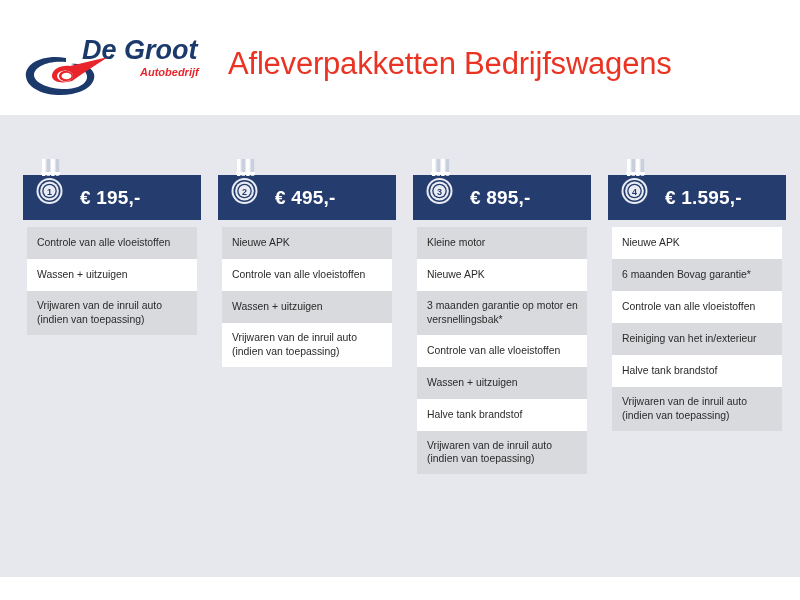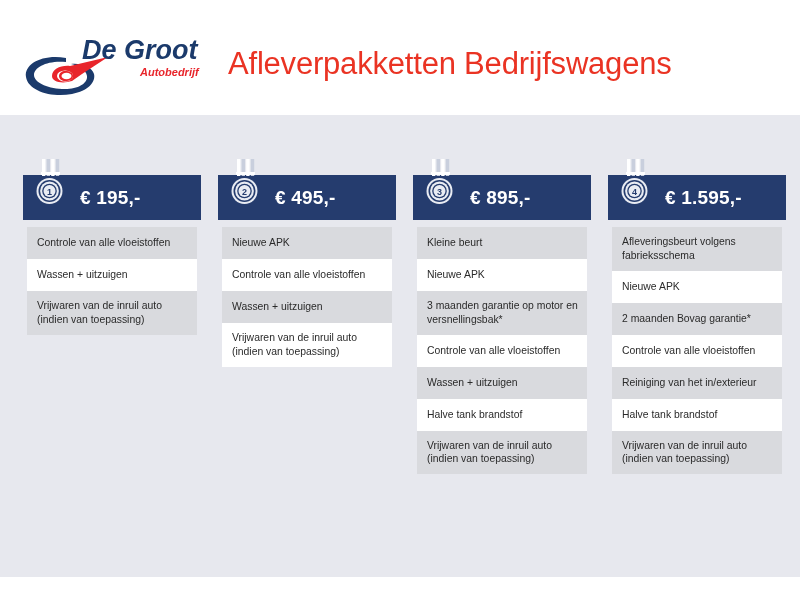--- a/index.html
+++ b/index.html
@@ -213,21 +213,21 @@
             <circle cx="16.5" cy="32" r="13" fill="#e9ecf3"></circle>
             <circle cx="16.5" cy="32" r="11" fill="#253c6e"></circle>
             <circle cx="16.5" cy="32" r="9.4" fill="#e9ecf3"></circle>
             <circle cx="16.5" cy="32" r="7.3" fill="#253c6e"></circle>
             <circle cx="16.5" cy="32" r="6" fill="#e9ecf3"></circle>
             <text x="16.5" y="36" text-anchor="middle" font-family="'Liberation Sans', sans-serif" font-size="9" font-weight="bold" fill="#253c6e">3</text>
           </svg>
           <span class="price">€ 895,-</span>
         </div>
         <ul class="pkg-list">
-          <li class="pkg-item shade-a">Kleine beurt</li>
+          <li class="pkg-item shade-a">Kleine motor</li>
           <li class="pkg-item shade-b">Nieuwe APK</li>
           <li class="pkg-item shade-a">3 maanden garantie op motor en versnellingsbak*</li>
           <li class="pkg-item shade-b">Controle van alle vloeistoffen</li>
           <li class="pkg-item shade-a">Wassen + uitzuigen</li>
           <li class="pkg-item shade-b">Halve tank brandstof</li>
           <li class="pkg-item shade-a">Vrijwaren van de inruil auto (indien van toepassing)</li>
         </ul>
       </div>
 
       <div class="package-col col-3">
@@ -241,23 +241,22 @@
             <circle cx="16.5" cy="32" r="13" fill="#e9ecf3"></circle>
             <circle cx="16.5" cy="32" r="11" fill="#253c6e"></circle>
             <circle cx="16.5" cy="32" r="9.4" fill="#e9ecf3"></circle>
             <circle cx="16.5" cy="32" r="7.3" fill="#253c6e"></circle>
             <circle cx="16.5" cy="32" r="6" fill="#e9ecf3"></circle>
             <text x="16.5" y="36" text-anchor="middle" font-family="'Liberation Sans', sans-serif" font-size="9" font-weight="bold" fill="#253c6e">4</text>
           </svg>
           <span class="price">€ 1.595,-</span>
         </div>
         <ul class="pkg-list">
-          <li class="pkg-item shade-a">Afleveringsbeurt volgens fabrieksschema</li>
           <li class="pkg-item shade-b">Nieuwe APK</li>
-          <li class="pkg-item shade-a">2 maanden Bovag garantie*</li>
+          <li class="pkg-item shade-a">6 maanden Bovag garantie*</li>
           <li class="pkg-item shade-b">Controle van alle vloeistoffen</li>
           <li class="pkg-item shade-a">Reiniging van het in/exterieur</li>
           <li class="pkg-item shade-b">Halve tank brandstof</li>
           <li class="pkg-item shade-a">Vrijwaren van de inruil auto (indien van toepassing)</li>
         </ul>
       </div>
 
     </div>
 
   </div>

